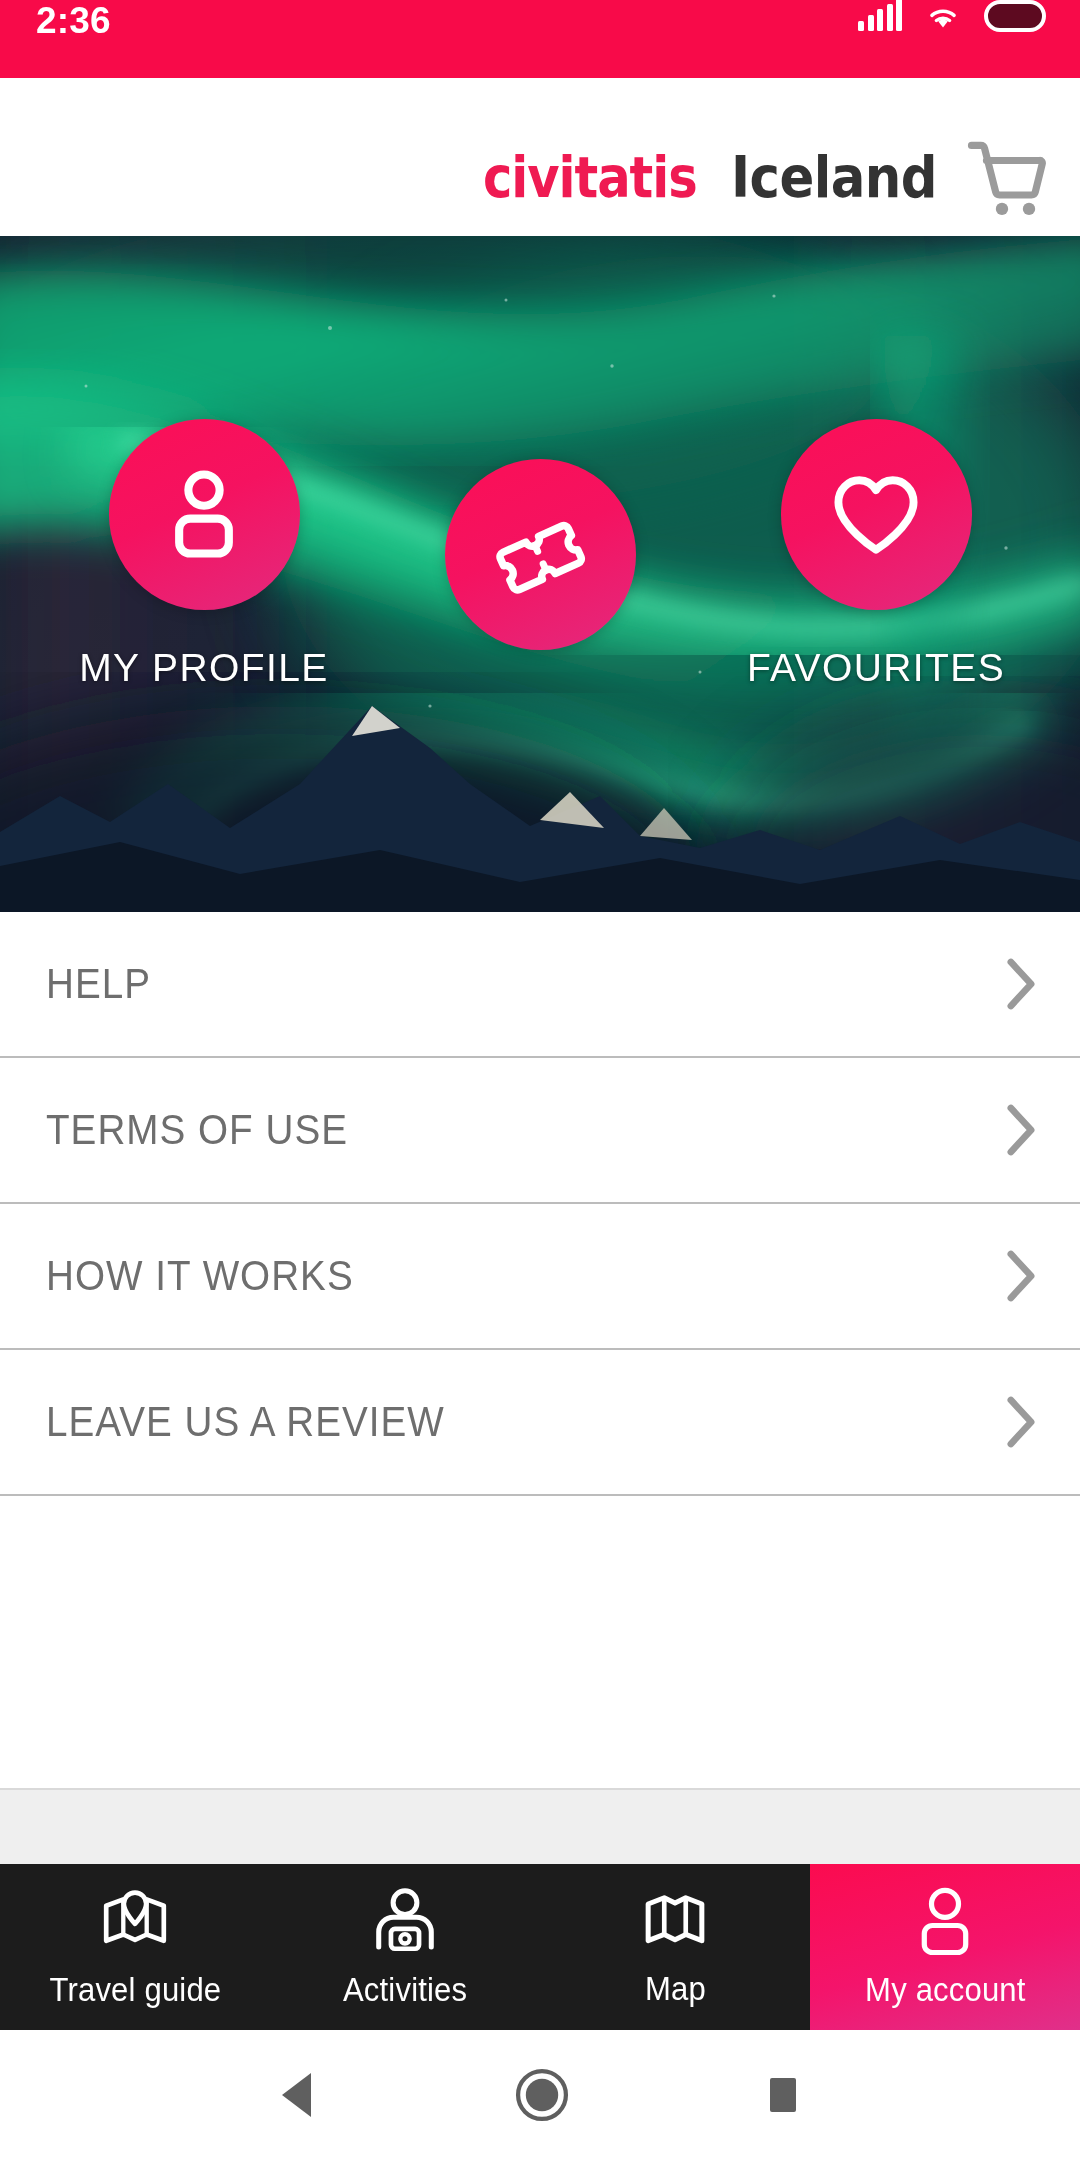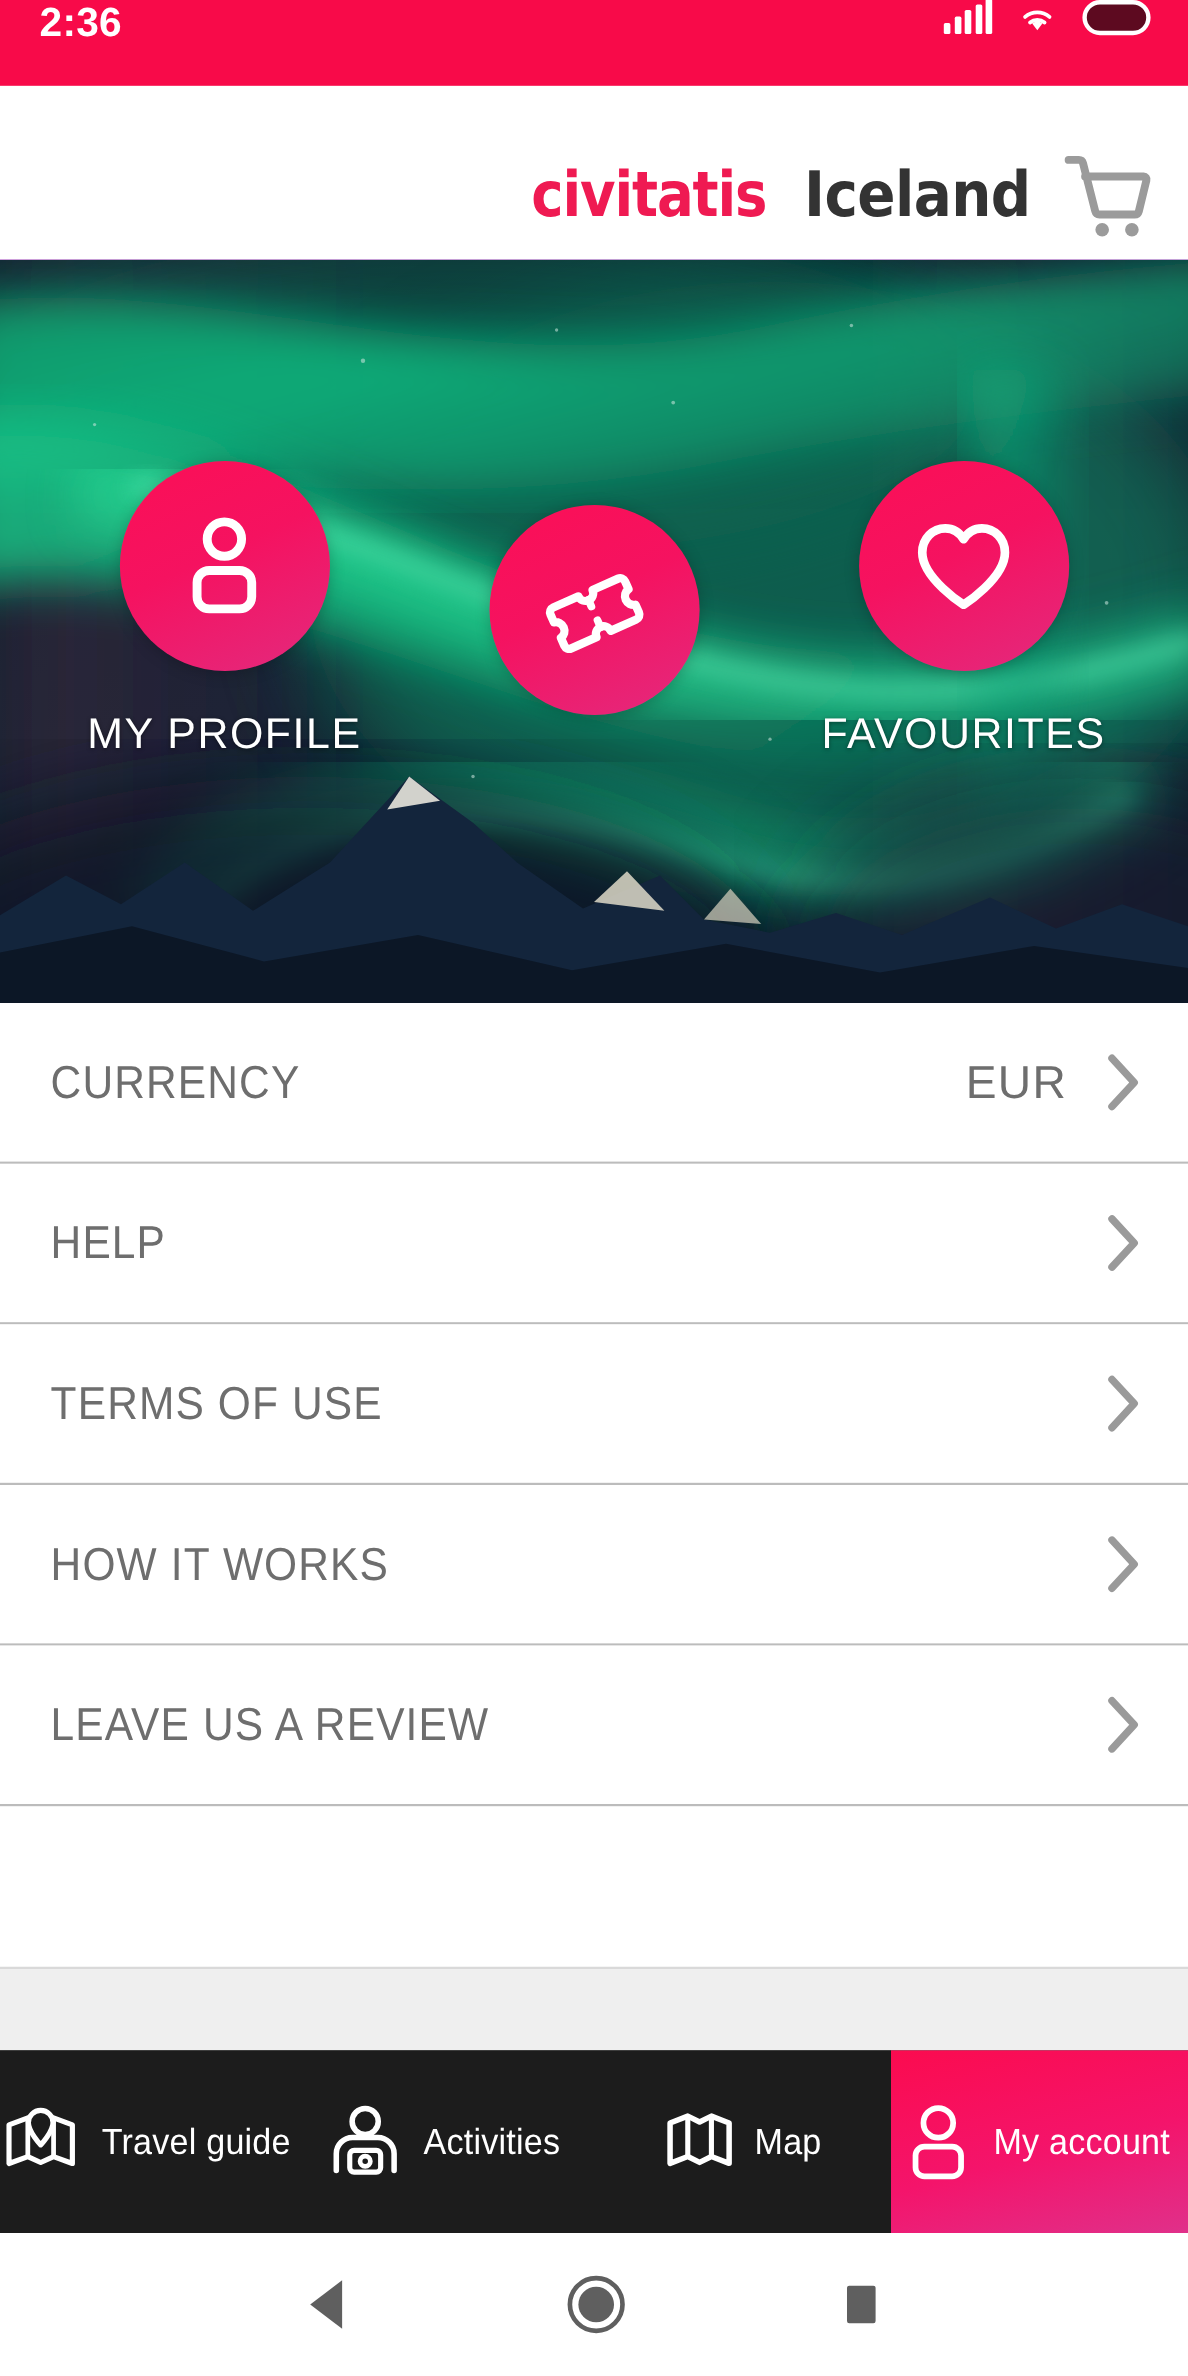--- a/index.html
+++ b/index.html
@@ -120,21 +120,21 @@
     position:absolute; top:1788px; left:0; width:1080px; height:76px;
     background:#efefef; border-top:2px solid #d9d9d9;
   }
 
   
   .bottomnav{
     position:absolute; top:1864px; left:0; width:1080px; height:166px;
     display:flex; background:#1c1c1c;
   }
   .nav-item{
-    flex:1; display:flex; flex-direction:row;
+    flex:1; display:flex; flex-direction:column;
     align-items:center; justify-content:center; gap:14px;
     background:#1c1c1c;
   }
   .nav-item.active{
     background:linear-gradient(165deg,#fb0b4f 0%,#f4146b 55%,#e0308a 100%);
   }
   .nav-item svg{ display:block; }
   .nav-label{
     color:#ffffff; font-size:33px; letter-spacing:0.2px; font-weight:400;
     transform:scaleX(0.94);
@@ -297,29 +297,20 @@
           </svg>
         </div>
         <div class="action-label">FAVOURITES</div>
       </div>
 
     </div>
   </div>
 
   <div class="menu">
 
-    <div class="menu-row">
-      <span class="menu-label">CURRENCY</span>
-      <span class="menu-right">
-        <span class="menu-value">EUR</span>
-        <svg class="chevron" viewBox="0 0 20 32">
-          <path d="M4 3 L16 16 L4 29" fill="none" stroke="#9a9a9a" stroke-width="4" stroke-linecap="round" stroke-linejoin="round"></path>
-        </svg>
-      </span>
-    </div>
 
     <div class="menu-row">
       <span class="menu-label">HELP</span>
       <span class="menu-right">
         <svg class="chevron" viewBox="0 0 20 32">
           <path d="M4 3 L16 16 L4 29" fill="none" stroke="#9a9a9a" stroke-width="4" stroke-linecap="round" stroke-linejoin="round"></path>
         </svg>
       </span>
     </div>
 

